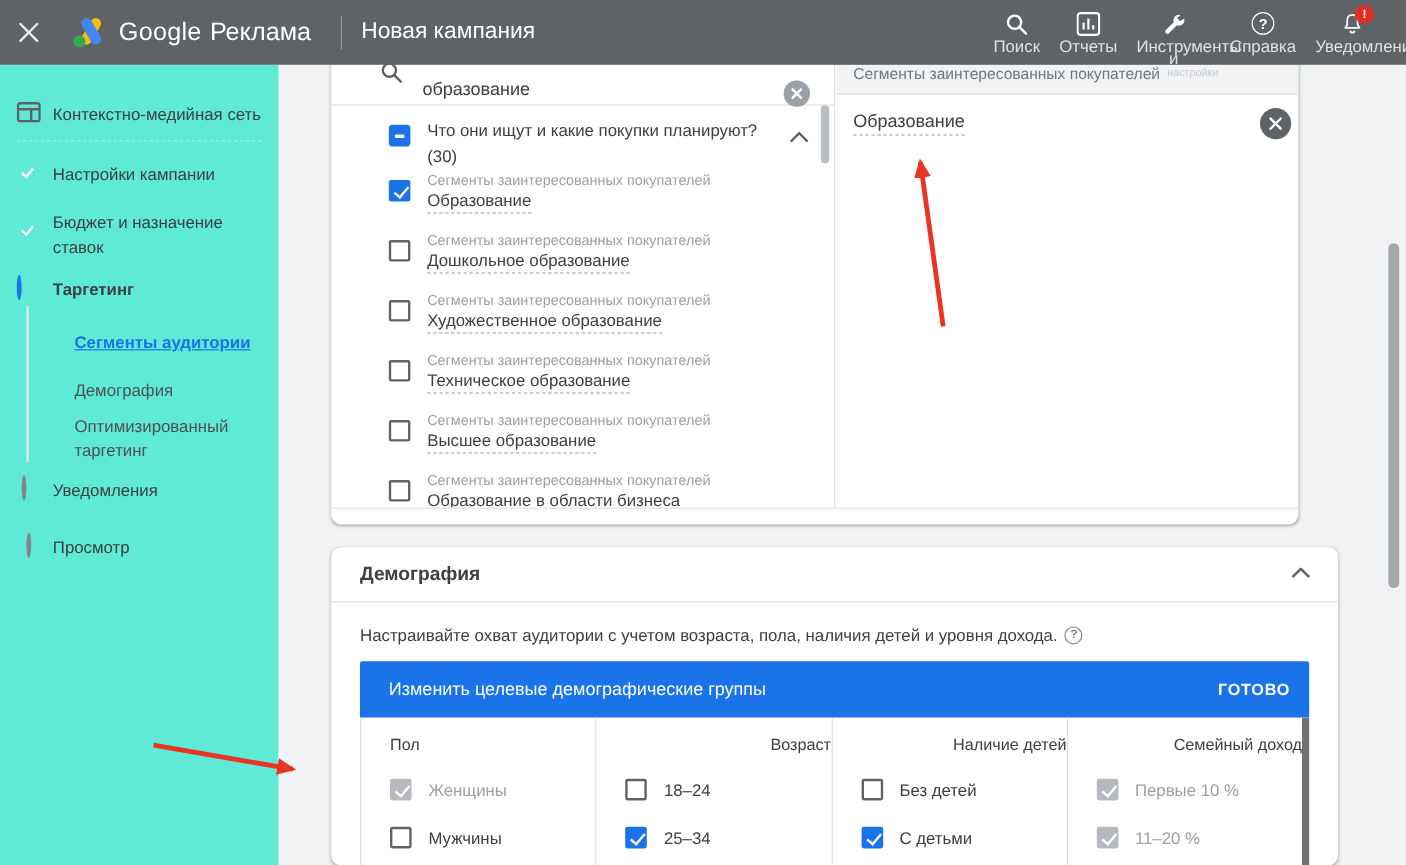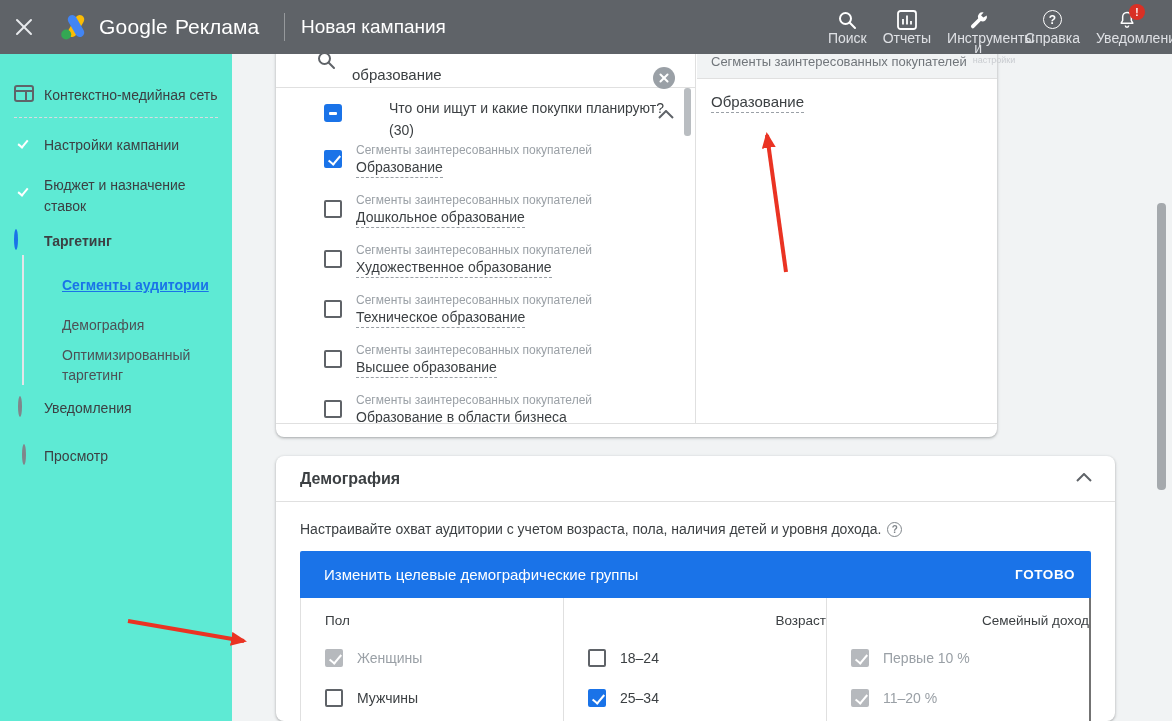--- a/index.html
+++ b/index.html
@@ -41,42 +41,42 @@
   .step-ic { width:18px; height:18px; border-radius:50%; position:relative; }
   .step-done { background:#1a73e8; }
   .step-done::after { content:""; position:absolute; left:6px; top:3px; width:4px; height:8px;
                       border:solid #fff; border-width:0 2px 2px 0; transform:rotate(40deg); }
   .step-cur { border:2px solid #1a73e8; }
   .step-pend { border:2px solid #80868b; }
   .tree-line { position:absolute; left:22px; top:201px; width:2px; height:130px; background:#e3e5e8; }
 
   
   .card { position:absolute; background:#fff; border-radius:8px; box-shadow:0 1px 2px rgba(60,64,67,.28), 0 1px 3px 1px rgba(60,64,67,.12); z-index:1; }
-  .card-audience { left:276px; top:20px; width:721px; height:417px; overflow:hidden; }
+  .card-audience { left:276px; top:20px; width:806px; height:417px; overflow:hidden; }
   .card-demo { left:276px; top:456px; width:839px; height:265px; overflow:hidden; }
 
   
   .col-left { position:absolute; left:0; top:0; width:420px; height:403px; border-right:1px solid #e0e0e0; overflow:hidden; }
   .search-row { position:absolute; left:0; top:0; width:100%; height:68px; border-bottom:1px solid #e0e0e0; }
   .search-ic { position:absolute; left:40px; top:30px; }
   .search-input { position:absolute; left:76px; top:42px; width:280px; height:24px; border:none; outline:none; font-size:15px; color:#3c4043; background:transparent; font-family:inherit; }
   .round-x { width:22px; height:22px; border-radius:50%; background:#9aa0a6; position:absolute; cursor:pointer; }
   .round-x::before, .round-x::after { content:""; position:absolute; left:5px; top:10px; width:12px; height:2px; background:#fff; border-radius:1px; }
   .round-x::before { transform:rotate(45deg); } .round-x::after { transform:rotate(-45deg); }
   .search-clear { left:377px; top:47px; }
   .cb { width:18px; height:18px; border:2px solid #5f6368; border-radius:2px; position:relative; flex:none; cursor:pointer; }
   .cb.on { background:#1a73e8; border-color:#1a73e8; }
   .cb.on::after { content:""; position:absolute; left:5px; top:1px; width:5px; height:10px; border:solid #fff; border-width:0 2px 2px 0; transform:rotate(40deg); }
   .cb.dis { background:#b6b9bd; border-color:#b6b9bd; cursor:default; }
   .cb.dis::after { content:""; position:absolute; left:5px; top:1px; width:5px; height:10px; border:solid #fff; border-width:0 2px 2px 0; transform:rotate(40deg); }
   .cb.ind { background:#1a73e8; border-color:#1a73e8; border-radius:3px; }
   .cb.ind::after { content:""; position:absolute; left:3px; top:6px; width:8px; height:2.5px; background:#fff; border-radius:1px; }
   .group-row { position:absolute; left:0; top:70px; width:420px; height:50px; }
   .group-cb { position:absolute; left:48px; top:14px; }
-  .group-text { position:absolute; left:80px; top:7px; width:300px; font-size:14px; line-height:22px; color:#3c4043;margin-left:33px; }
+  .group-text { position:absolute; left:80px; top:7px; width:300px; font-size:14px; line-height:22px; color:#3c4043; }
   .chev { stroke:#5f6368; stroke-width:2; fill:none; cursor:pointer; }
   .group-chev { position:absolute; left:382px; top:20px; }
   .seg-item { position:absolute; left:0; width:420px; height:50px; }
   .seg-cb { position:absolute; left:48px; top:10px; }
   .seg-cat { position:absolute; left:80px; top:3px; font-size:12px; color:#9aa0a6; }
   .seg-label { position:absolute; left:80px; top:19px; font-size:14px; color:#3c4043; }
   .seg-label span { border-bottom:1px dashed #9aa0a6; padding-bottom:2px; cursor:pointer; }
   .list-scroll { position:absolute; left:408px; top:68px; width:7px; height:48px; background:#b9bdc1; border-radius:3px; cursor:pointer; }
   
   .col-right { position:absolute; left:421px; top:0; width:418px; height:403px; }
@@ -94,21 +94,21 @@
   .demo-chev { position:absolute; left:800px; top:17px; }
   .demo-desc { position:absolute; left:24px; top:65px; font-size:14px; color:#3c4043; display:flex; align-items:center; }
   .q-ic { display:inline-flex; width:15px; height:15px; border:1.5px solid #80868b; border-radius:50%; color:#80868b;
           font-size:10px; font-weight:700; align-items:center; justify-content:center; margin-left:6px; }
   .edit-bar { position:absolute; left:24px; top:95px; width:791px; height:47px; background:#1a73e8; border-radius:2px 2px 0 0;
               display:flex; align-items:center; }
   .edit-title { padding-left:24px; color:#fff; font-size:15px; }
   .done-btn { margin-left:auto; padding-right:16px; color:#fff; font-size:13.5px; font-weight:700; letter-spacing:.6px;
               background:none; border:none; cursor:pointer; font-family:inherit; }
   .demo-table { position:absolute; left:24px; top:142px; width:791px; height:123px; border-left:1px solid #e0e0e0;
-                border-right:2px solid #737373; display:flex; }
+                border-right:6px solid #737373; display:flex; }
   .demo-col { flex:1 1 0; padding:15px 0 0 24px; }
   .demo-col + .demo-col { border-left:1px solid #e0e0e0;text-align:right; }
   .demo-col h4 { font-size:13.5px; font-weight:400; color:#3c4043; margin-bottom:21px; }
   .opt { display:flex; align-items:center; gap:14px; margin-bottom:22px; height:18px; }
   .opt .olabel { font-size:14px; color:#3c4043; }
   .opt .olabel.muted { color:#9aa0a6; }
 
   
   .arrows { position:absolute; left:0; top:0; width:1172px; height:721px; z-index:40; pointer-events:none; }
   .page-scroll { position:absolute; left:1157px; top:203px; width:9px; height:287px; background:#a5a9ad; border-radius:4px; z-index:6; cursor:pointer; }
@@ -213,20 +213,31 @@
       </div>
       <div class="demo-col">
         <h4>Возраст</h4>
         <div class="opt">
           <span class="cb"></span>
           <span class="olabel">18–24</span>
         </div>
         <div class="opt">
           <span class="cb on"></span>
           <span class="olabel">25–34</span>
+        </div>
+      </div>
+      <div class="demo-col">
+        <h4>Наличие детей</h4>
+        <div class="opt">
+          <span class="cb"></span>
+          <span class="olabel">Без детей</span>
+        </div>
+        <div class="opt">
+          <span class="cb on"></span>
+          <span class="olabel">С детьми</span>
         </div>
       </div>
       <div class="demo-col">
         <h4>Семейный доход</h4>
         <div class="opt">
           <span class="cb dis"></span>
           <span class="olabel muted">Первые 10 %</span>
         </div>
         <div class="opt">
           <span class="cb dis"></span>

